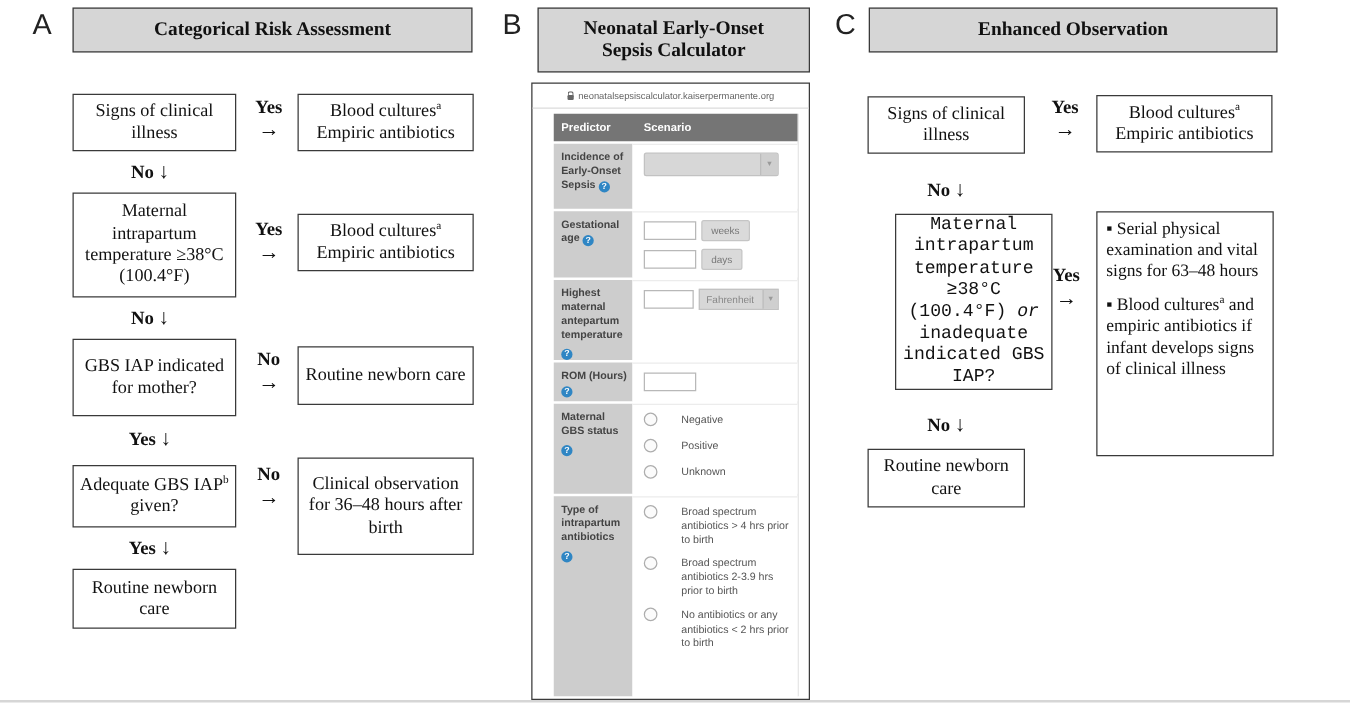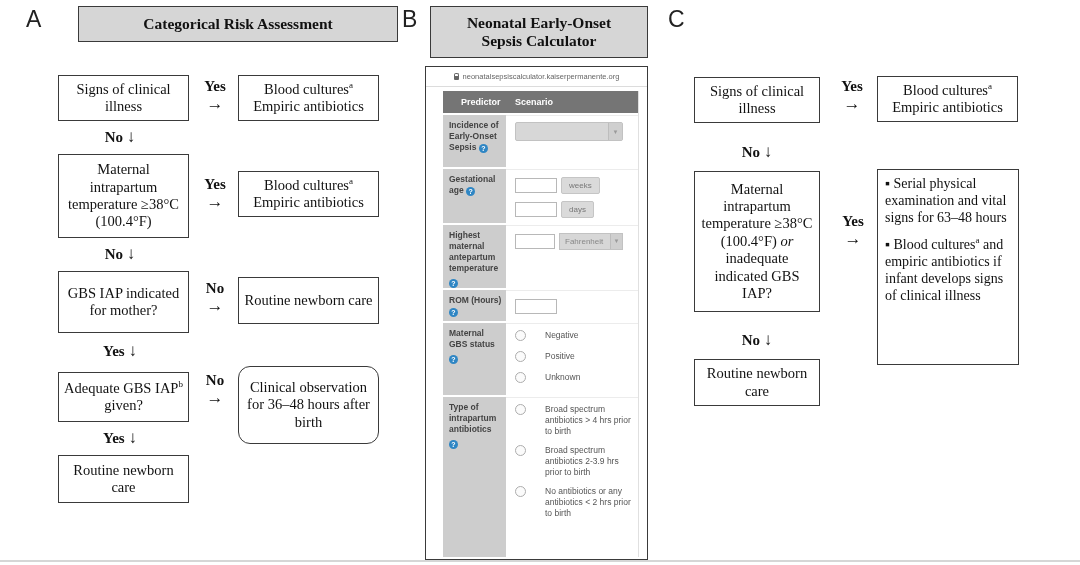--- a/index.html
+++ b/index.html
@@ -25,21 +25,21 @@
           border:1.5px solid #3a3a3a;box-sizing:border-box;font-family:"Liberation Sans",sans-serif;}
   .urlbar{height:19px;display:flex;align-items:center;justify-content:center;gap:4px;
           border-bottom:1px solid #dcdcdc;color:#666;font-size:7.5px;}
   .lock{width:5px;height:4px;background:#666;border-radius:1px;position:relative;margin-top:3px;}
   .lock:before{content:"";position:absolute;left:0.5px;top:-3px;width:2.5px;height:2.5px;
           border:1px solid #666;border-bottom:none;border-radius:2px 2px 0 0;}
   .ctable{position:absolute;left:17px;top:24px;width:196px;bottom:2px;display:flex;
           flex-direction:column;gap:2px;border-right:1px solid #e0e0e0;box-sizing:border-box;}
   .chead{flex:0 0 22px;display:flex;background:#757575;color:#fff;font-weight:bold;
          font-size:9px;align-items:center;}
-  .chead .p{width:63px;padding-left:18px;box-sizing:border-box;}
+  .chead .p{width:63px;padding-left:6px;box-sizing:border-box;}
   .chead .s{flex:1;padding-left:9px;}
   .crow{display:flex;}
   .pcell{width:63px;background:#cdcdcd;color:#444;font-weight:bold;font-size:8.5px;
          line-height:1.3;padding:5px 3px 0 6px;box-sizing:border-box;}
   .scell{flex:1;background:#fff;border-top:1px solid #ececec;padding:6px 4px 0 9px;box-sizing:border-box;}
   .help{display:inline-block;width:9px;height:9px;border-radius:50%;background:#2f86c4;color:#fff;
         font-size:7px;font-weight:bold;text-align:center;line-height:9px;vertical-align:-1px;}
   .helpblock{margin-top:3px;}
   .sel{height:17px;width:106px;background:#d7d7d7;border:1px solid #c2c2c2;border-radius:2px;position:relative;}
   .sel .ab{position:absolute;right:0;top:0;bottom:0;width:13px;background:#cfcfcf;
@@ -58,21 +58,21 @@
   .radio.tight{margin-bottom:8px;}
   .rdot{flex:0 0 9px;width:9px;height:9px;border-radius:50%;border:1px solid #adadad;background:#fbfbfb;}
   .rlabel{max-width:106px;}
 </style>
 </head>
 <body>
 
 <div id="fig">
 
   <div class="pletter" style="left:26px;top:6px;">A</div>
-  <div class="tbox" style="left:58px;top:6px;width:318px;height:34px;margin-left:20px;">Categorical Risk Assessment</div>
+  <div class="tbox" style="left:58px;top:6px;width:318px;height:34px;">Categorical Risk Assessment</div>
 
   <div class="fbox" style="left:58px;top:75px;width:131px;height:46px;">Signs of clinical illness</div>
   <div class="conn" style="left:193px;top:79px;width:44px;">
     <div>Yes</div>
       <div class="arrow">→</div>
   </div>
   <div class="fbox" style="left:238px;top:75px;width:141px;height:46px;">
     <div><span>Blood cultures</span><sup>a</sup><br>
     <span>Empiric antibiotics</span></div>
   </div>
@@ -103,21 +103,21 @@
     <span>Yes</span> <span class="arrow">↓</span>
   </div>
 
   <div class="fbox" style="left:58px;top:372px;width:131px;height:50px;">
     <div><span>Adequate GBS IAP</span><sup>b</sup><span> given?</span></div>
   </div>
   <div class="conn" style="left:193px;top:373px;width:44px;">
     <div>No</div>
       <div class="arrow">→</div>
   </div>
-  <div class="fbox" style="left:238px;top:366px;width:141px;height:78px;border-radius:12px;">Clinical observation for 36–48 hours after birth</div>
+  <div class="fbox" style="left:238px;top:366px;width:141px;height:78px;">Clinical observation for 36–48 hours after birth</div>
   <div class="conn" style="left:78px;top:429px;width:84px;">
     <span>Yes</span> <span class="arrow">↓</span>
   </div>
   <div class="fbox" style="left:58px;top:455px;width:131px;height:48px;">Routine newborn care</div>
 
   <div class="pletter" style="left:402px;top:6px;">B</div>
   <div class="tbox" style="left:430px;top:6px;width:218px;height:52px;padding:0 18px;box-sizing:border-box;">Neonatal Early-Onset Sepsis Calculator</div>
 
   <div class="cframe">
     <div class="urlbar">
@@ -212,35 +212,36 @@
           <div class="radio tight">
               <span class="rdot"></span>
               <span class="rlabel">No antibiotics or any antibiotics &lt; 2 hrs prior to birth</span>
             </div>
         </div>
       </div>
     </div>
   </div>
 
   <div class="pletter" style="left:668px;top:6px;">C</div>
+  <div class="tbox" style="left:695px;top:6px;width:325px;height:34px;">Enhanced Observation</div>
 
   <div class="fbox" style="left:694px;top:77px;width:126px;height:46px;">Signs of clinical illness</div>
   <div class="conn" style="left:830px;top:79px;width:44px;">
     <div>Yes</div>
       <div class="arrow">→</div>
   </div>
   <div class="fbox" style="left:877px;top:76px;width:141px;height:46px;">
     <div><span>Blood cultures</span><sup>a</sup><br>
     <span>Empiric antibiotics</span></div>
   </div>
   <div class="conn" style="left:715px;top:143px;width:84px;">
     <span>No</span> <span class="arrow">↓</span>
   </div>
 
-  <div class="fbox" style="left:694px;top:171px;width:126px;height:141px;">
+  <div class="fbox" style="left:716px;top:171px;width:126px;height:141px;font-family:Liberation Mono, monospace;">
     <div><span>Maternal intrapartum temperature ≥38°C (100.4°F) </span><span class="it">or</span><span> inadequate indicated GBS IAP?</span></div>
   </div>
   <div class="conn" style="left:831px;top:214px;width:44px;">
     <div>Yes</div>
       <div class="arrow">→</div>
   </div>
   <div class="fbox left" style="left:877px;top:169px;width:142px;height:196px;font-size:14px;">
     <div>
       <div><span>▪</span><span> Serial physical examination and vital signs for 63–48 hours</span></div>
       <div class="bullet2"><span>▪</span><span> Blood cultures</span><sup>a</sup><span> and empiric antibiotics if infant develops signs of clinical illness</span></div>

